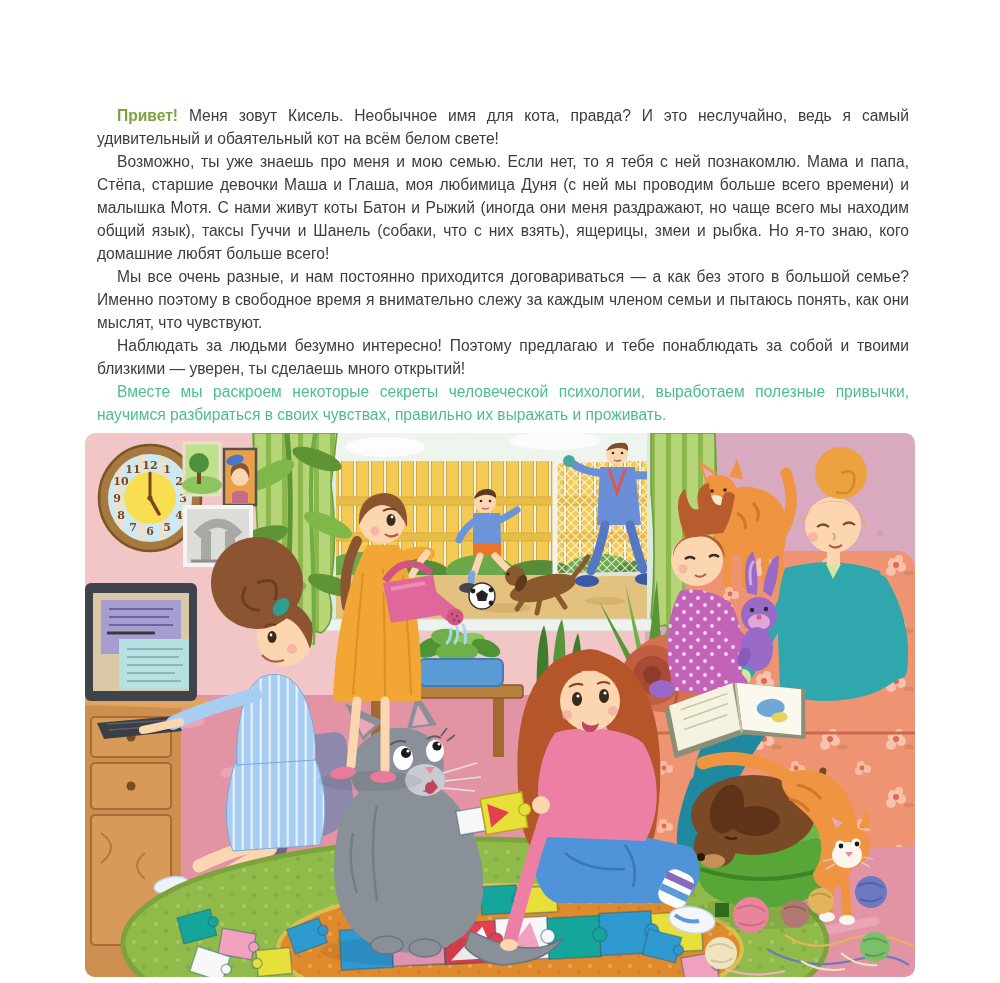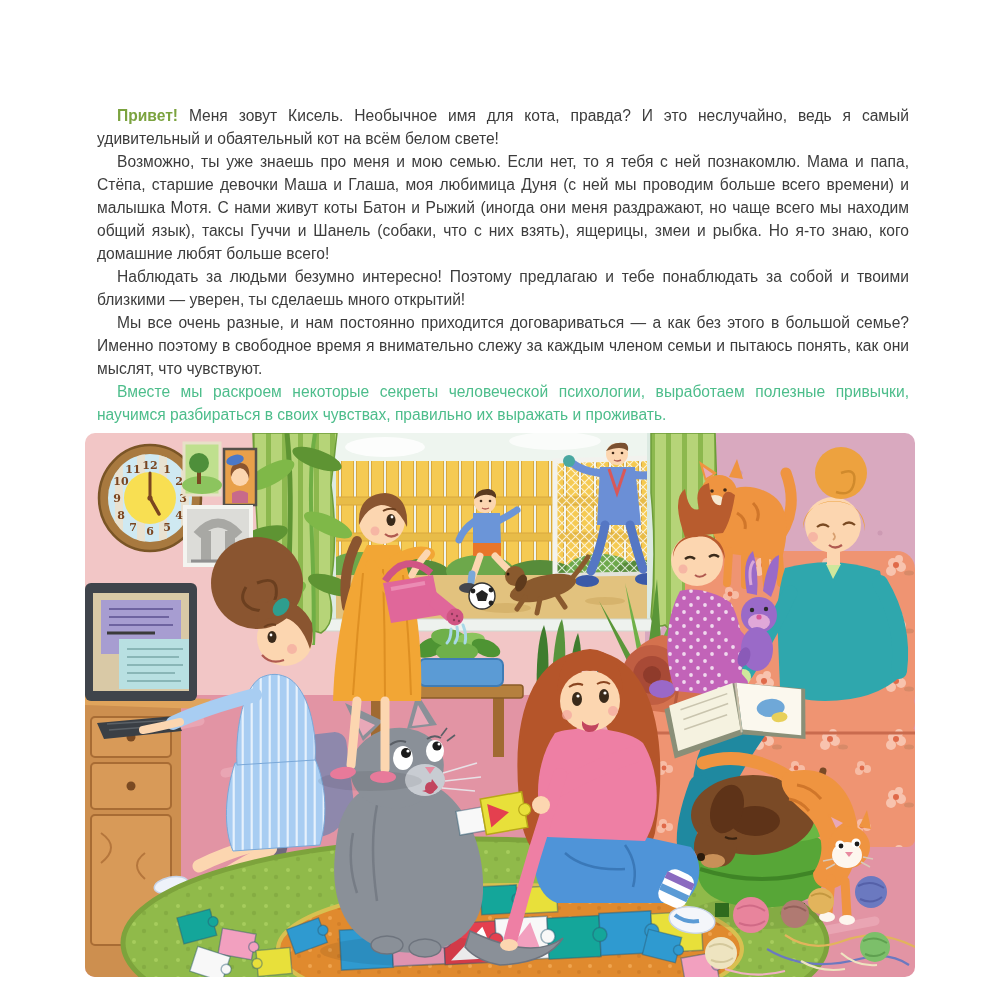--- a/index.html
+++ b/index.html
@@ -16,22 +16,22 @@
   svg text{font-family:"DejaVu Serif","Liberation Serif",serif;font-weight:bold;}
 </style>
 </head>
 <body>
 
 <div class="page">
 
   <div class="text-block">
     <p><span class="lead">Привет!</span><span> Меня зовут Кисель. Необычное имя для кота, правда? И это неслучайно, ведь я самый удивительный и обаятельный кот на всём белом свете!</span></p>
     <p>Возможно, ты уже знаешь про меня и мою семью. Если нет, то я тебя с ней познакомлю. Мама и папа, Стёпа, старшие девочки Маша и Глаша, моя любимица Дуня (с ней мы проводим больше всего времени) и малышка Мотя. С нами живут коты Батон и Рыжий (иногда они меня раздражают, но чаще всего мы находим общий язык), таксы Гуччи и Шанель (собаки, что с них взять), ящерицы, змеи и рыбка. Но я-то знаю, кого домашние любят больше всего!</p>
+    <p>Мы все очень разные, и нам постоянно приходится договариваться — а как без этого в большой семье? Именно поэтому в свободное время я внимательно слежу за каждым членом семьи и пытаюсь понять, как они мыслят, что чувствуют.</p>
     <p>Наблюдать за людьми безумно интересно! Поэтому предлагаю и тебе понаблюдать за собой и твоими близкими — уверен, ты сделаешь много открытий!</p>
-    <p>Мы все очень разные, и нам постоянно приходится договариваться — а как без этого в большой семье? Именно поэтому в свободное время я внимательно слежу за каждым членом семьи и пытаюсь понять, как они мыслят, что чувствуют.</p>
     <p class="promise">Вместе мы раскроем некоторые секреты человеческой психологии, выработаем полезные привычки, научимся разбираться в своих чувствах, правильно их выражать и проживать.</p>
   </div>
 
   <div class="illustration">
   <svg width="830" height="544" viewBox="0 0 830 544" xmlns="http://www.w3.org/2000/svg">
     <defs>
       <pattern id="net" width="9" height="9" patternUnits="userSpaceOnUse">
         <path d="M0,0L9,9M9,0L0,9" stroke="#ffffff" stroke-width="1.1" opacity="0.85"></path>
       </pattern>
       <pattern id="pickets" width="15" height="200" patternUnits="userSpaceOnUse">

